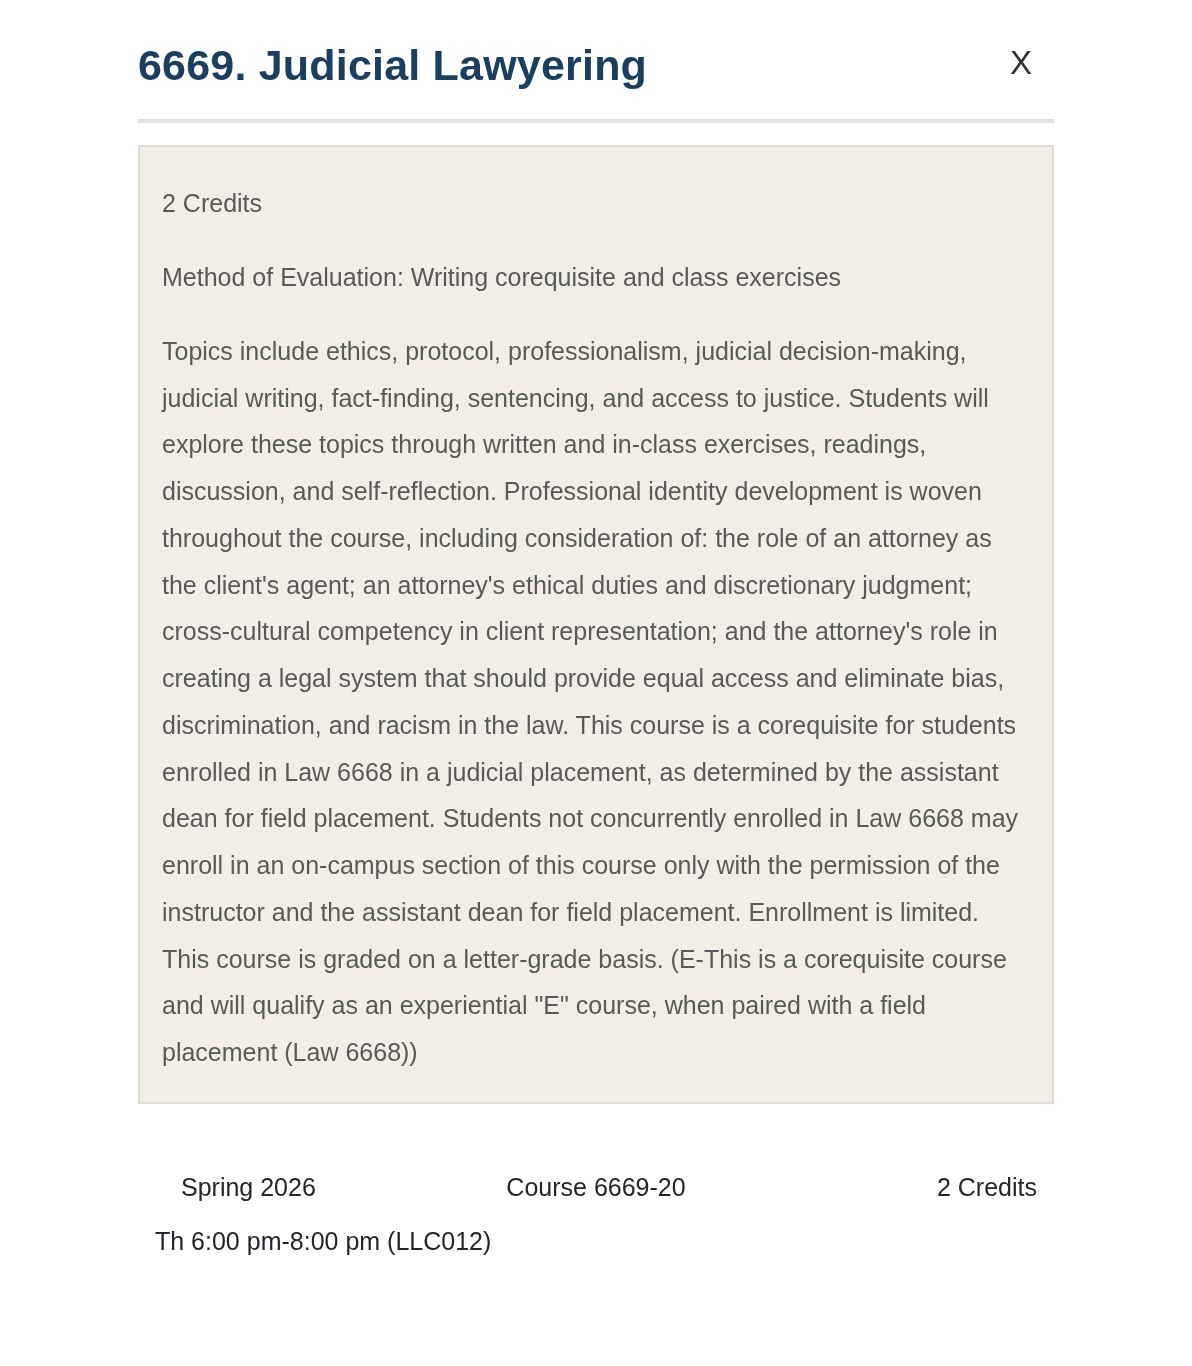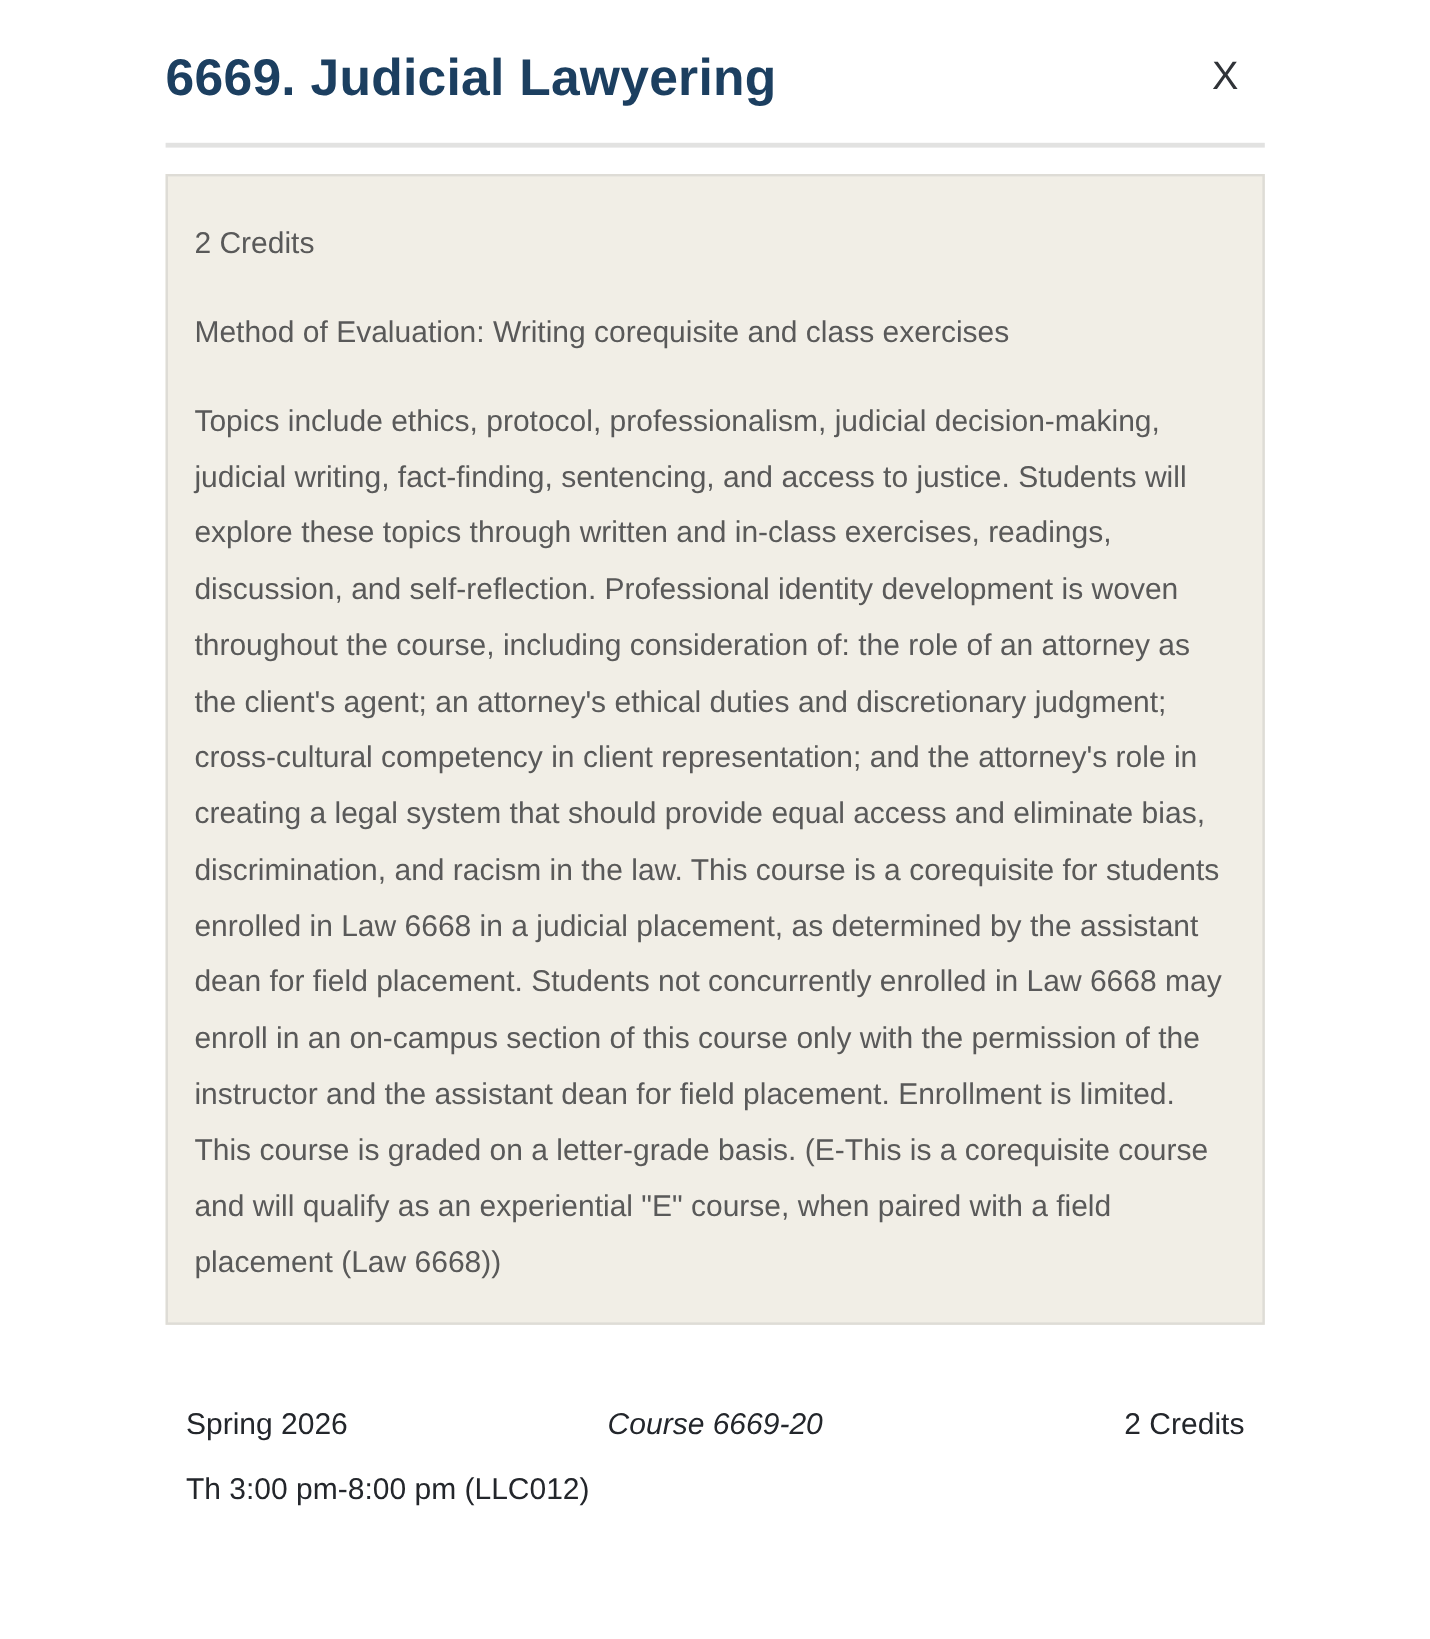--- a/index.html
+++ b/index.html
@@ -65,22 +65,22 @@
     padding: 0 17px;
     color: #23262b;
     font-size: 25px;
     line-height: 50px;
   }
   .schedule-row {
     display: grid;
     grid-template-columns: 1fr auto 1fr;
     align-items: baseline;
   }
-  .schedule-row .col-left   { text-align: left; }
-  .schedule-row .col-center { text-align: right; font-style: italic; }
+  .schedule-row .col-left   { text-align: left; margin-left: 26px; }
+  .schedule-row .col-center { text-align: right; }
   .schedule-row .col-right  { text-align: right; }
   .meeting-line { margin-top: 4px; }
 </style>
 </head>
 <body>
 
 <div class="page">
 
   <div class="modal-header">
     <h1 class="modal-title">6669. Judicial Lawyering</h1>
@@ -94,16 +94,16 @@
     <p>Method of Evaluation: Writing corequisite and class exercises</p>
     <p>Topics include ethics, protocol, professionalism, judicial decision-making, judicial writing, fact-finding, sentencing, and access to justice. Students will explore these topics through written and in-class exercises, readings, discussion, and self-reflection. Professional identity development is woven throughout the course, including consideration of: the role of an attorney as the client's agent; an attorney's ethical duties and discretionary judgment; cross-cultural competency in client representation; and the attorney's role in creating a legal system that should provide equal access and eliminate bias, discrimination, and racism in the law. This course is a corequisite for students enrolled in Law 6668 in a judicial placement, as determined by the assistant dean for field placement. Students not concurrently enrolled in Law 6668 may enroll in an on-campus section of this course only with the permission of the instructor and the assistant dean for field placement. Enrollment is limited. This course is graded on a letter-grade basis. (E-This is a corequisite course and will qualify as an experiential "E" course, when paired with a field placement (Law 6668))</p>
   </div>
 
   <div class="schedule-section">
     <div class="schedule-row">
       <span class="col-left">Spring 2026</span>
       <span class="col-center">Course 6669-20</span>
       <span class="col-right">2 Credits</span>
     </div>
-    <div class="meeting-line">Th 3:00 pm-8:00 pm (LLC012)</div>
+    <div class="meeting-line">Th 6:00 pm-8:00 pm (LLC012)</div>
   </div>
 
 </div>
 
 </body></html>

